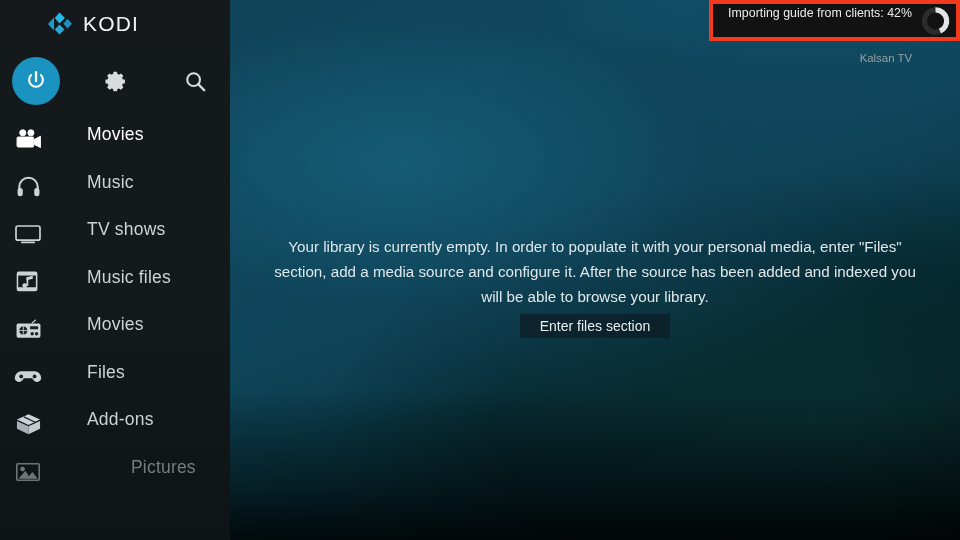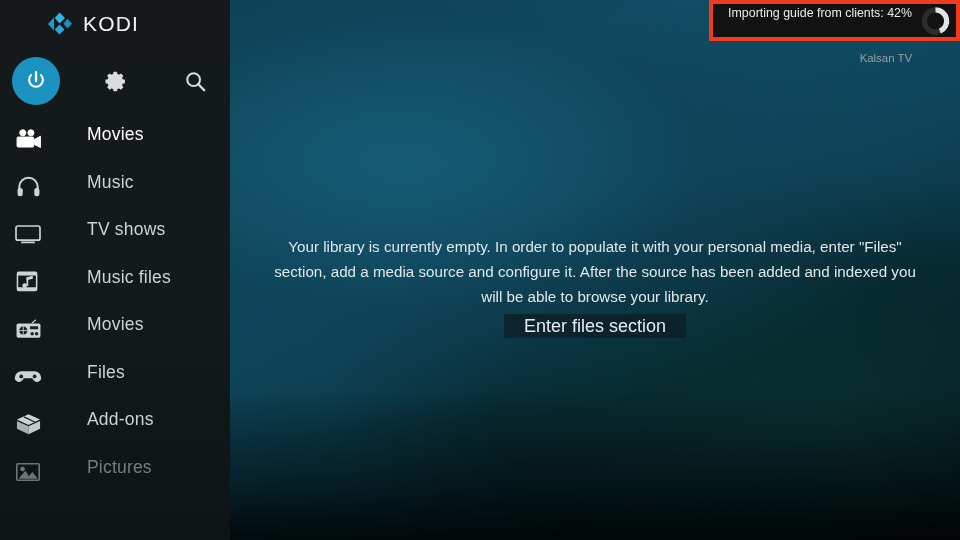--- a/index.html
+++ b/index.html
@@ -67,21 +67,21 @@
     display:flex; align-items:center; justify-content:center;
     margin-right:13px;
     flex:0 0 36px;
   }
   .menu-label {
     font-family:"Liberation Sans", sans-serif;
     font-size:17.5px; color:#cdd3d6; letter-spacing:.2px;
   }
   .menu-item.active .menu-label { color:#ffffff; }
   .menu-item.active .menu-icon svg { fill:#ffffff; stroke:#ffffff; }
-  .menu-item.dim  .menu-label { color:#767d80; }
+  .menu-item.dim  .menu-label { color:#767d80;margin-left:44px; }
   .menu-item.dim  .menu-icon svg { fill:#6e7578; stroke:#6e7578; }
 
   
   .main {
     position:absolute; top:0; left:230px;
     width:730px; height:540px;
     z-index:2;
     text-decoration:underline;
   }
   .empty-text {
@@ -96,21 +96,21 @@
     position:absolute; top:314px; left:0; width:730px;
     display:flex; justify-content:center; gap:18px;
   }
   .btn {
     height:24px; padding:10px 20px;
     display:flex; align-items:center; justify-content:center;
     background:rgba(14,28,36,0.72);
     border:none;
     color:#e6edf0;
     font-family:"Liberation Sans", sans-serif;
-    font-size:18px;
+    font-size:14px;
     white-space:nowrap;
   }
 
   
   .notif-wrap {
     position:absolute; top:0; left:709px;
     width:251px; height:41px;
     border:4px solid #f23a1e;
     z-index:20;
   }

